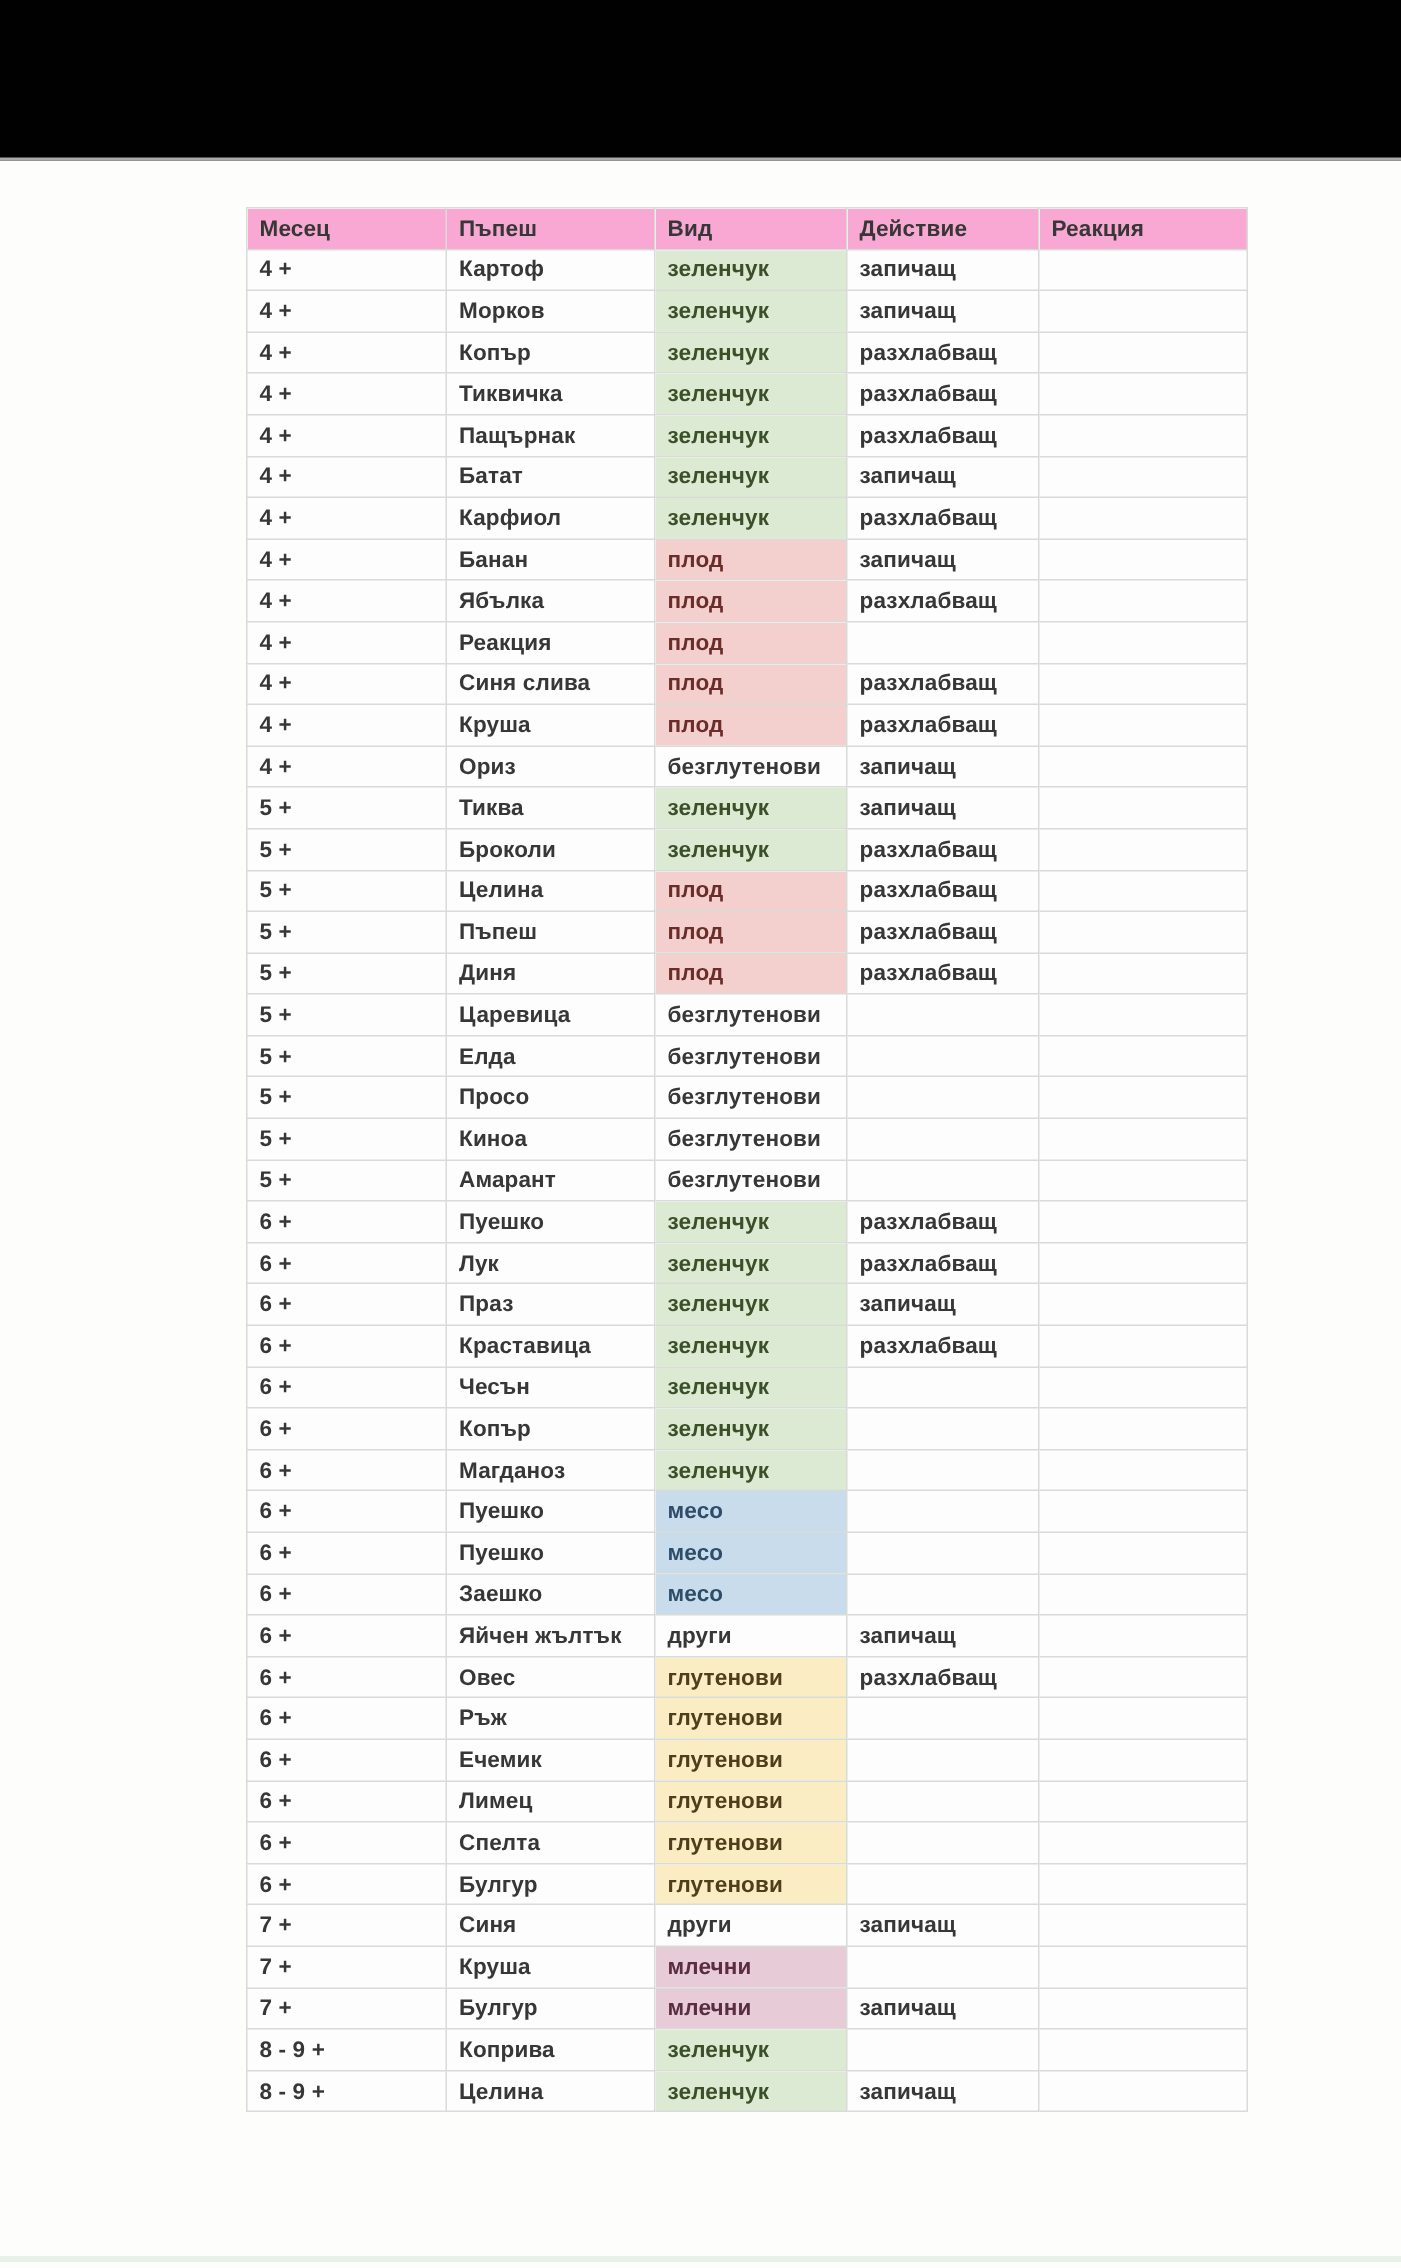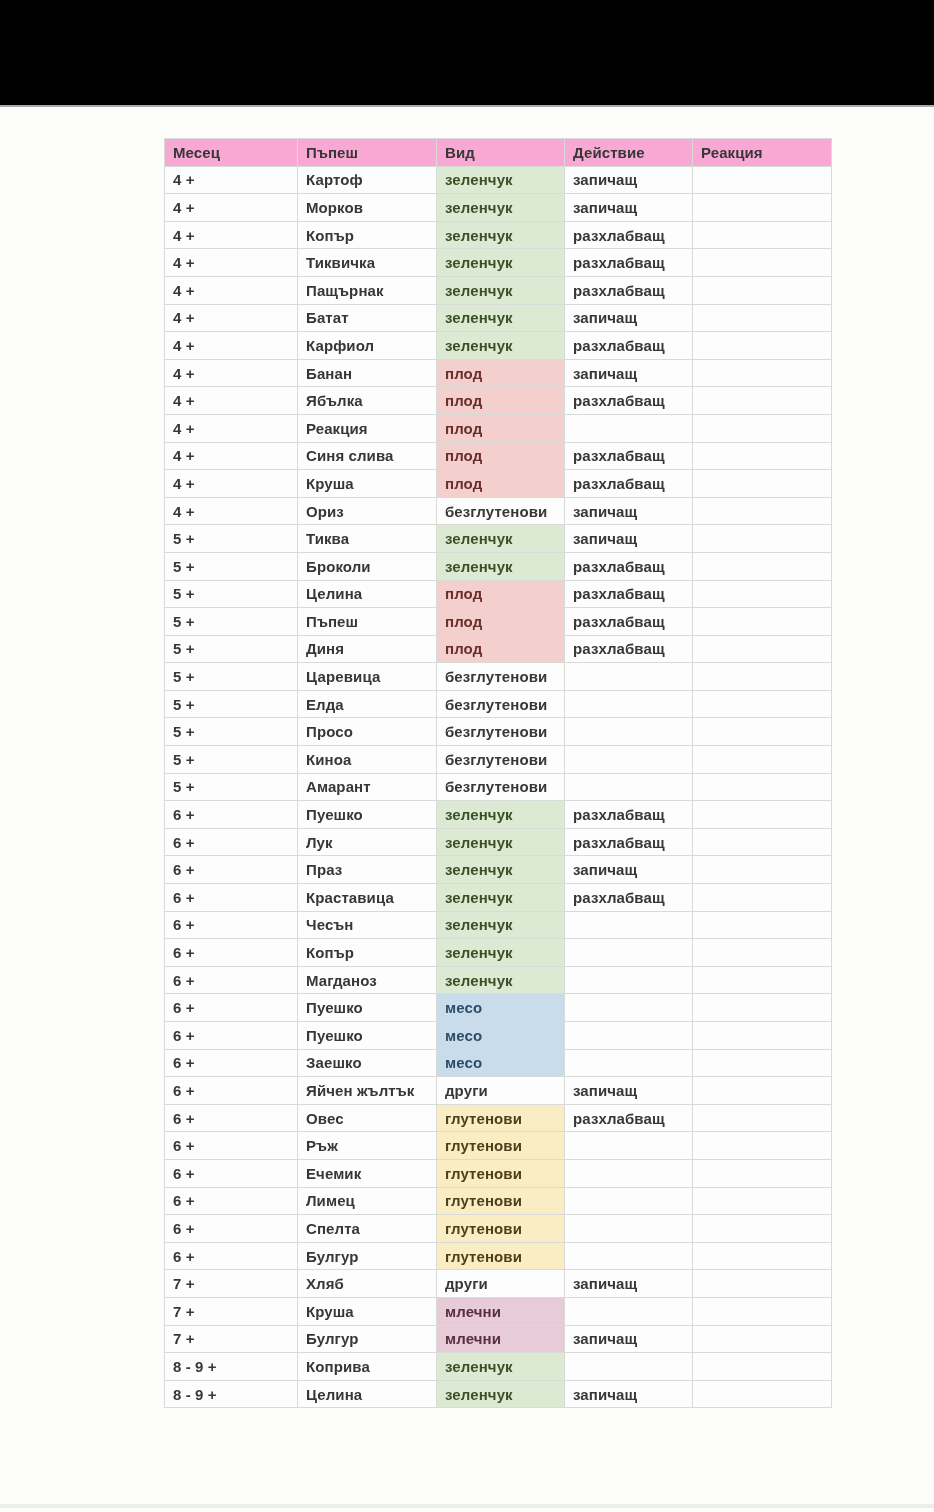--- a/index.html
+++ b/index.html
@@ -360,21 +360,21 @@
         </tr>
         <tr>
           <td>6 +</td>
           <td>Булгур</td>
           <td style="background: rgb(250, 237, 195); color: rgb(79, 61, 27);">глутенови</td>
           <td></td>
           <td></td>
         </tr>
         <tr>
           <td>7 +</td>
-          <td>Хляб</td>
+          <td>Синя</td>
           <td style="color: rgb(55, 55, 55);">други</td>
           <td>запичащ</td>
           <td></td>
         </tr>
         <tr>
           <td>7 +</td>
           <td>Круша</td>
           <td style="background: rgb(231, 204, 216); color: rgb(90, 45, 64);">млечни</td>
           <td></td>
           <td></td>

